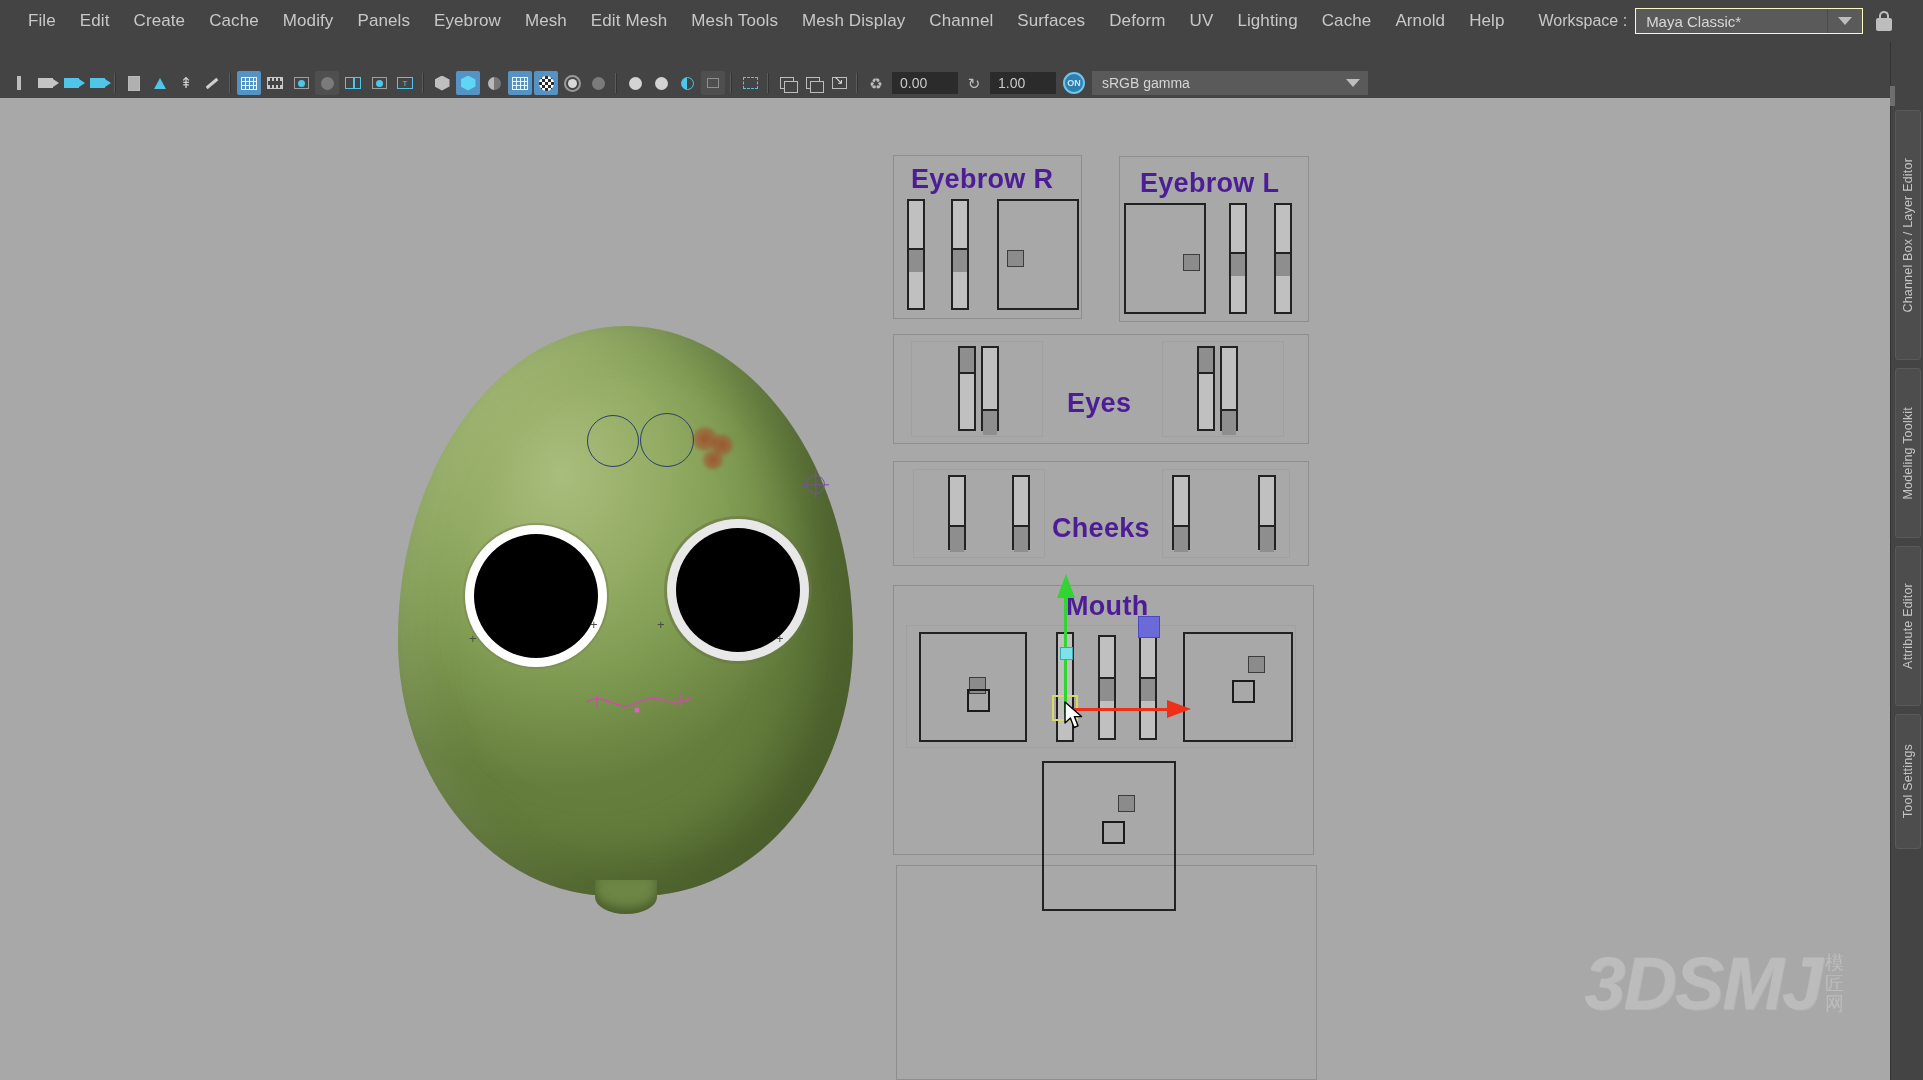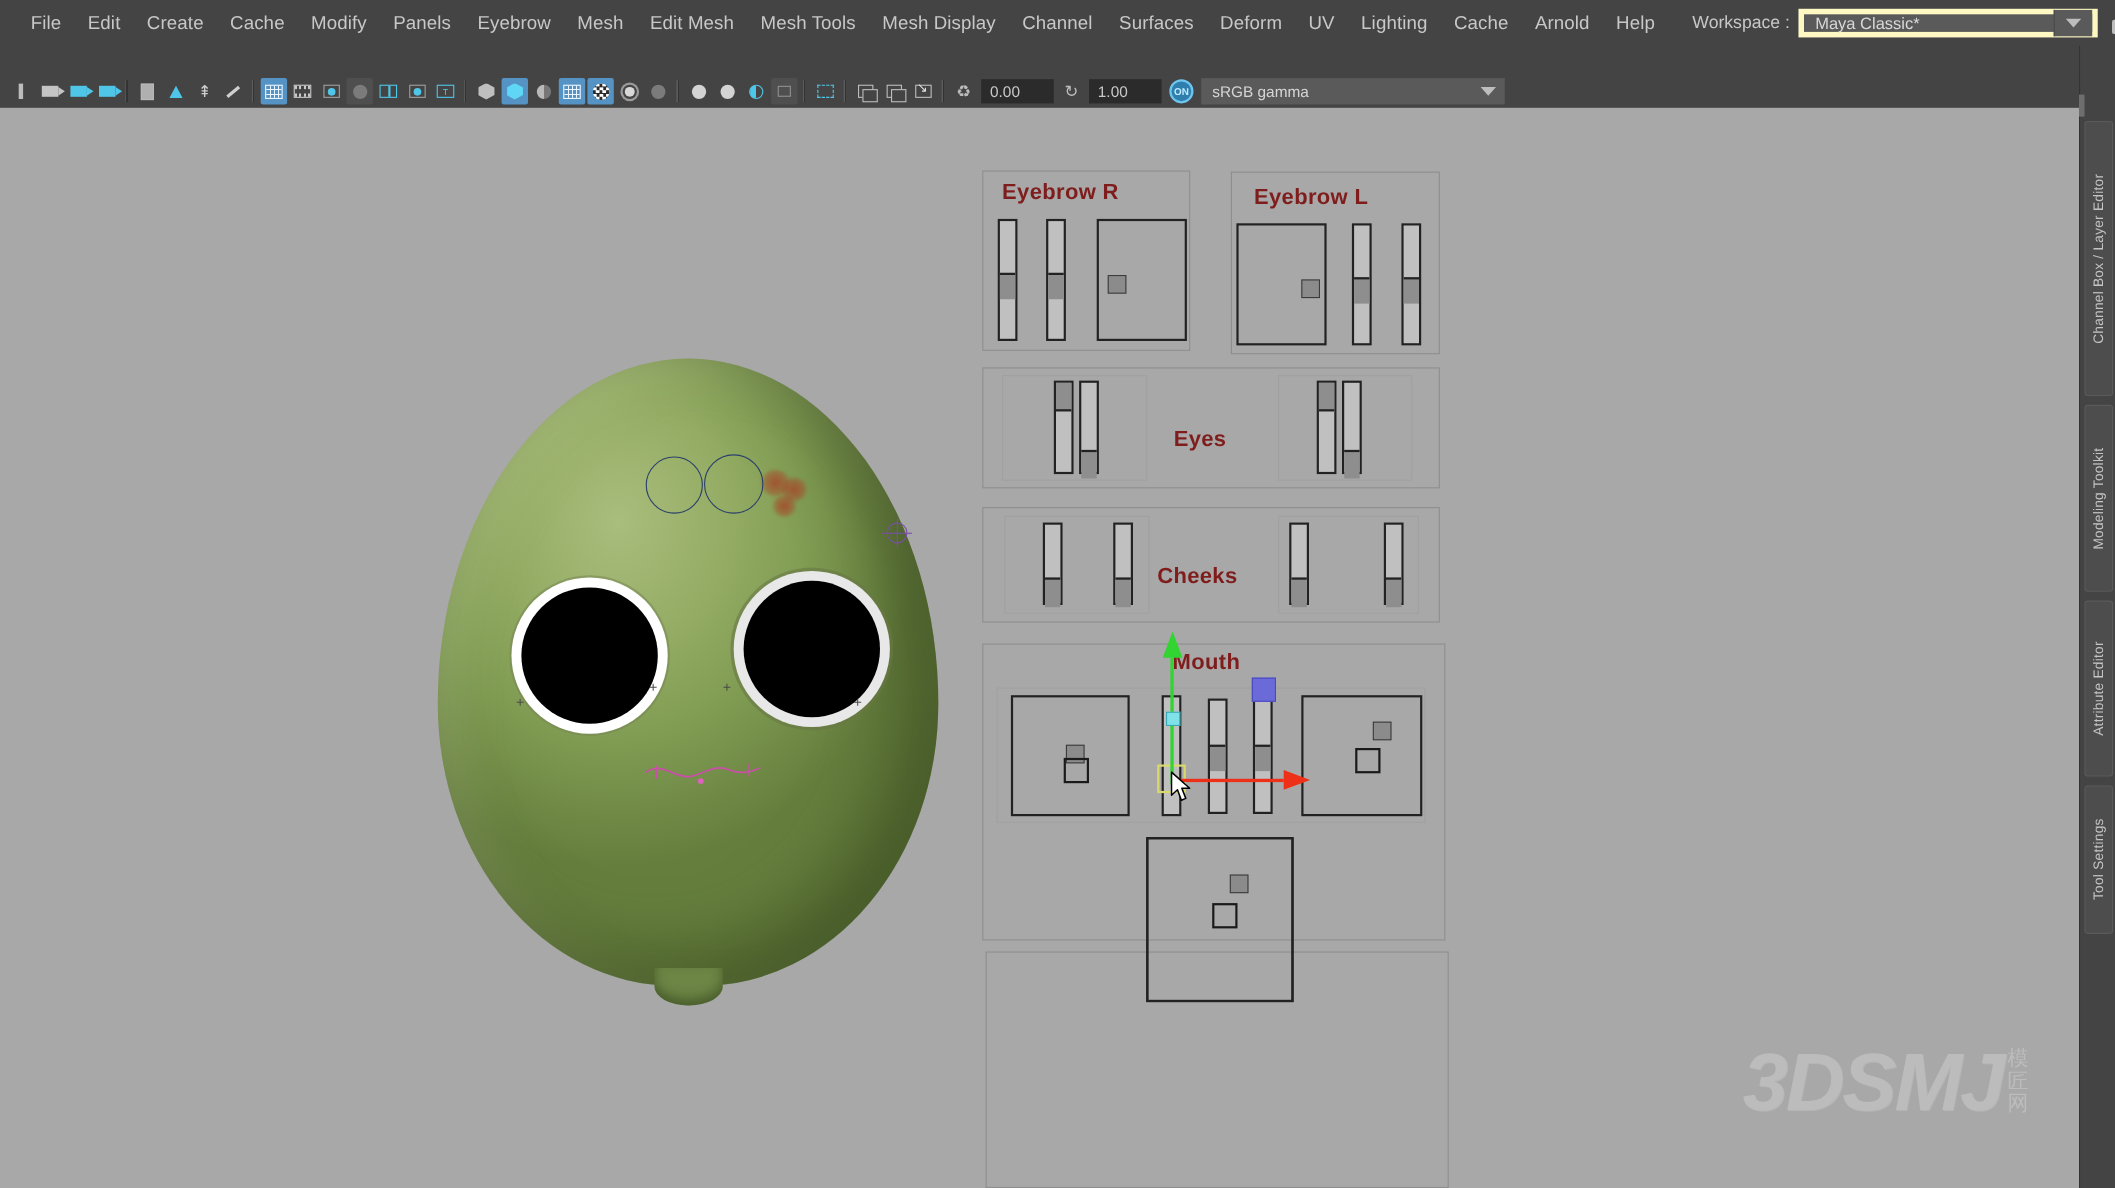--- a/index.html
+++ b/index.html
@@ -43,24 +43,24 @@
     margin-left: 22px;
   }
   .workspace-label {
     color: #c8c8c8;
     font-size: 16px;
     white-space: nowrap;
     padding-right: 8px;
   }
   .workspace-select {
     position: relative;
-    width: 272px;
+    width: 228px;
     height: 26px;
     background: #5a5a5a;
-    border: 5px solid #fef9c3;
+    border: 1px solid #fef9c3;
     display: flex;
     align-items: center;
     box-sizing: border-box;
     gap: 28px;
   }
   .workspace-value {
     color: #d8d8d8;
     font-size: 15px;
     padding-left: 10px;
     flex: 1;
@@ -315,23 +315,23 @@
   
   .ctrl-group {
     position: absolute;
     border: 1.4px solid #8e8e8e;
     box-sizing: border-box;
     background: transparent;
   }
   .ctrl-group.inner { border-color: #a0a0a0; }
   .ctrl-label {
     position: absolute;
-    color: #7f1d1d;
+    color: #4c1d95;
     font-weight: bold;
-    font-size: 20px;
+    font-size: 27px;
     letter-spacing: 0.3px;
     white-space: nowrap;
   }
   .slider-v {
     position: absolute;
     border: 2px solid #222222;
     box-sizing: border-box;
     background: #c0c0c0;
   }
   .slider-v .handle {

